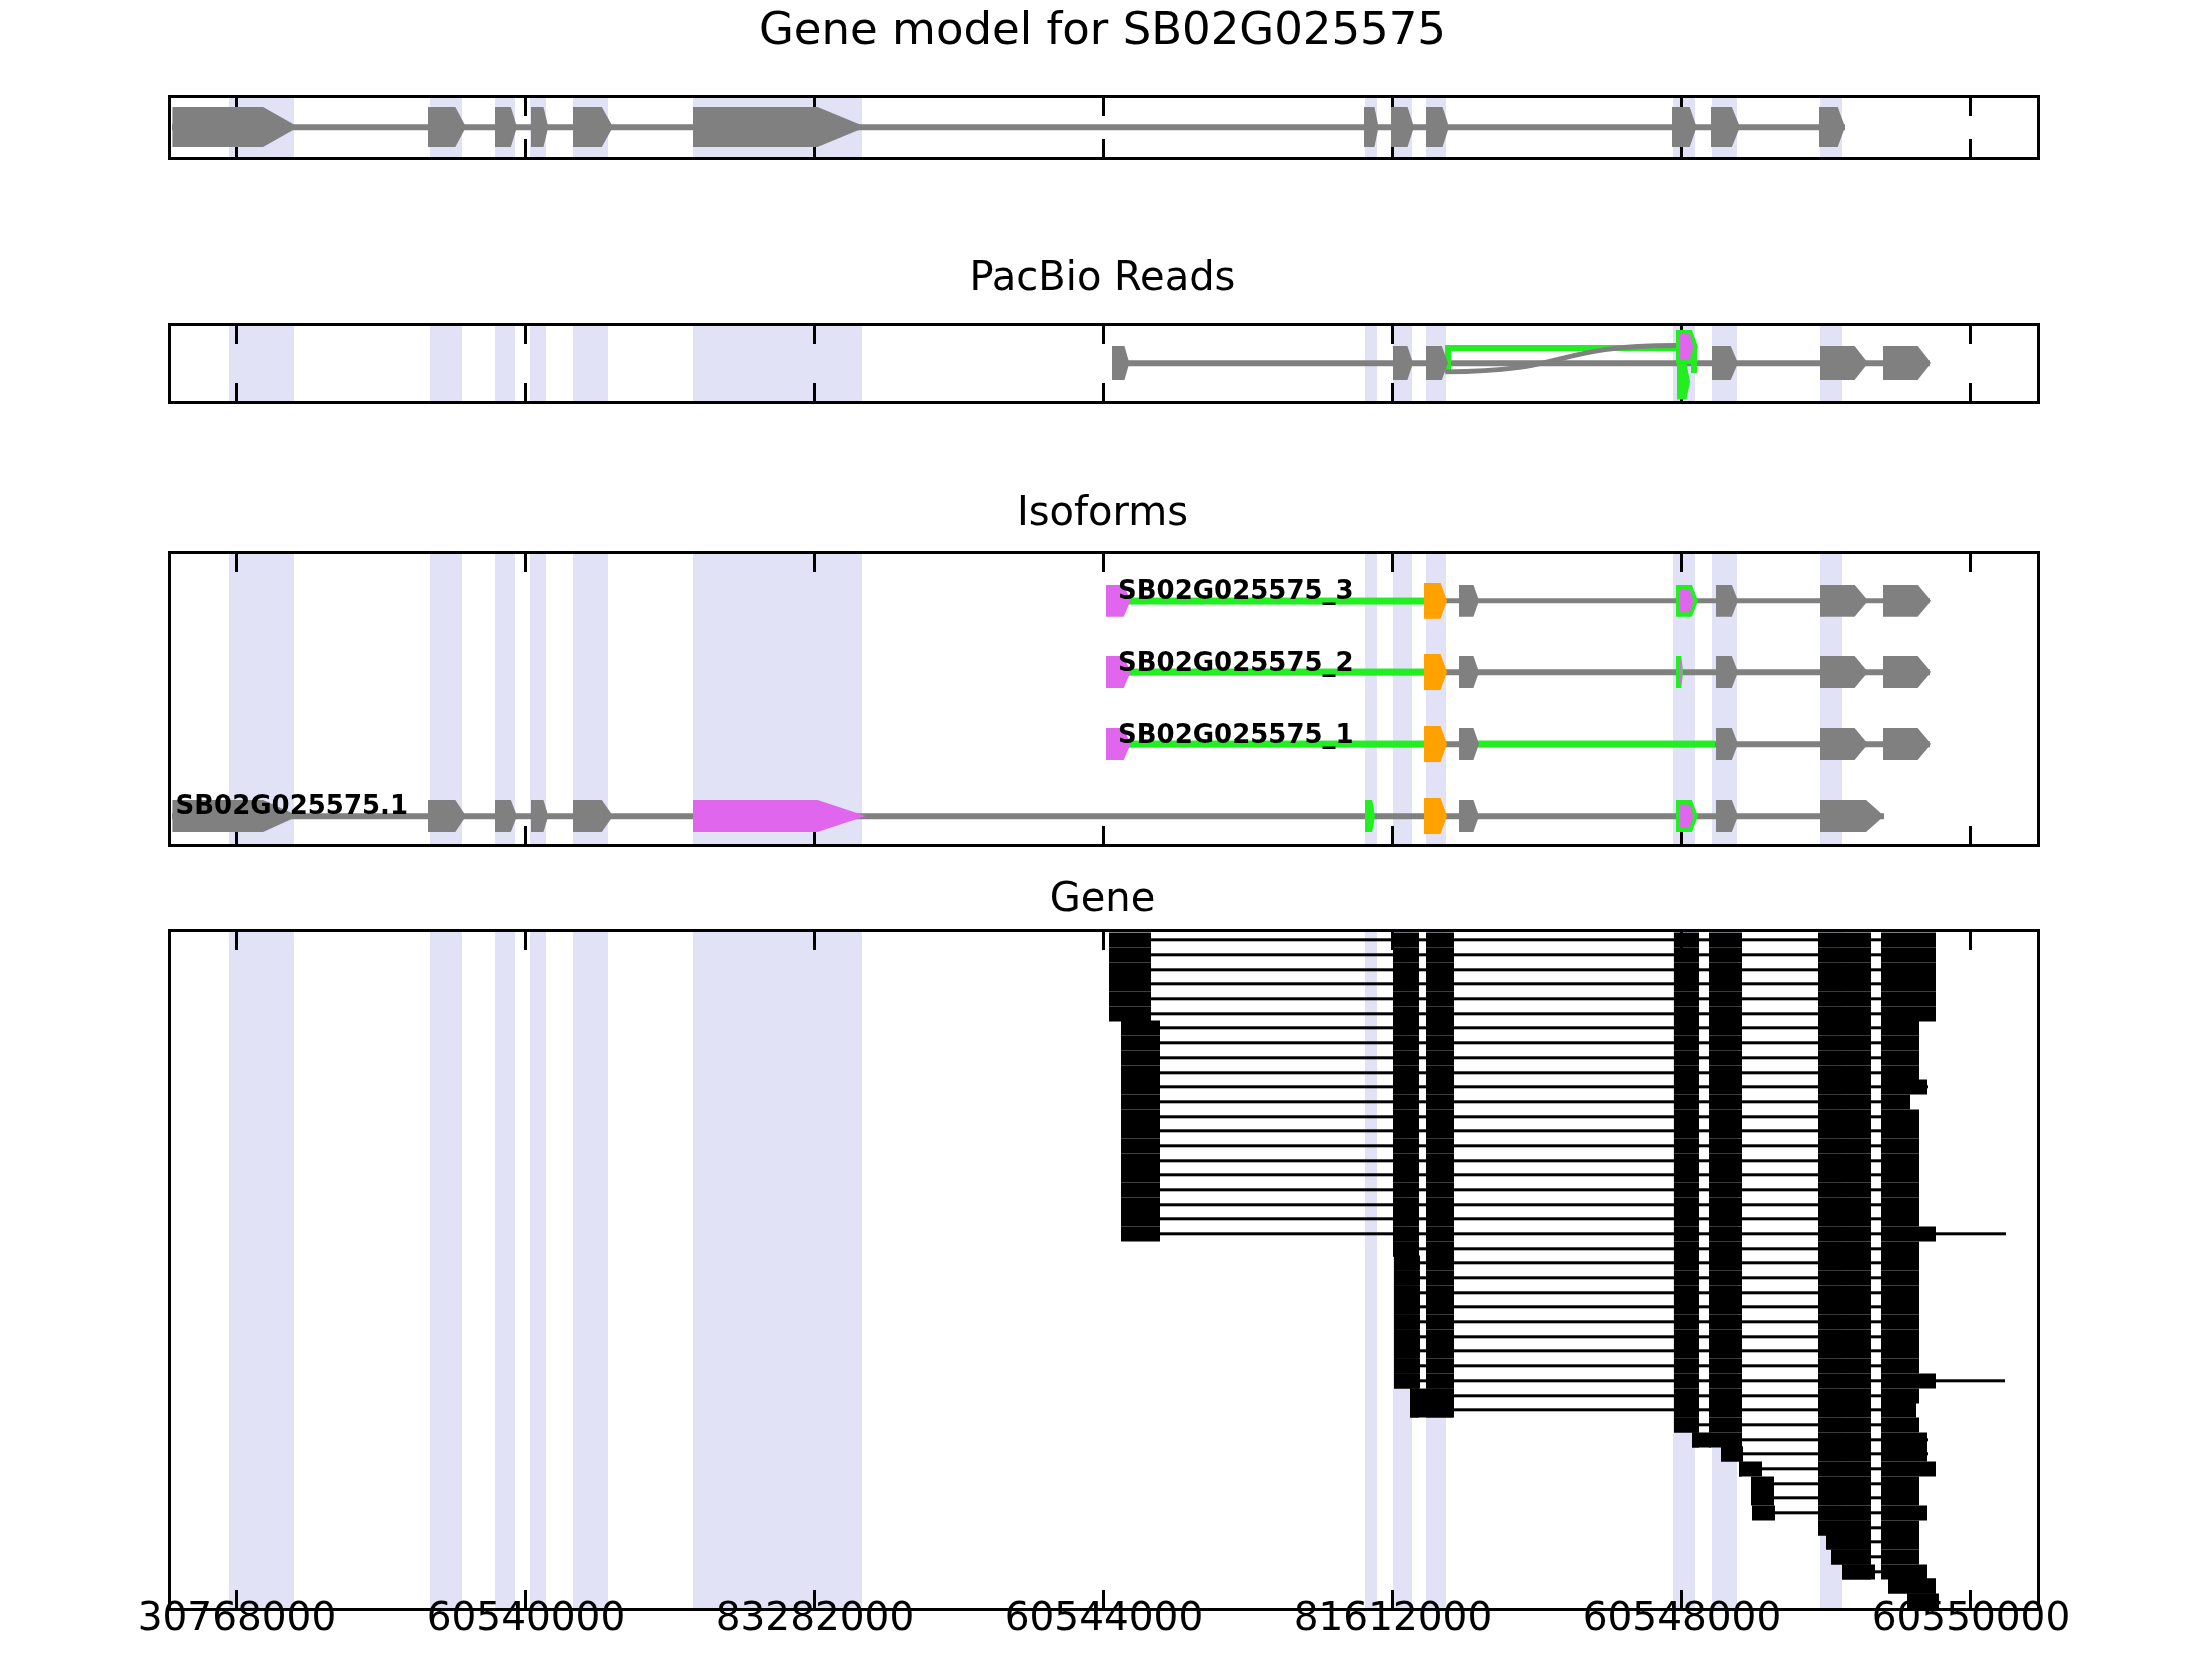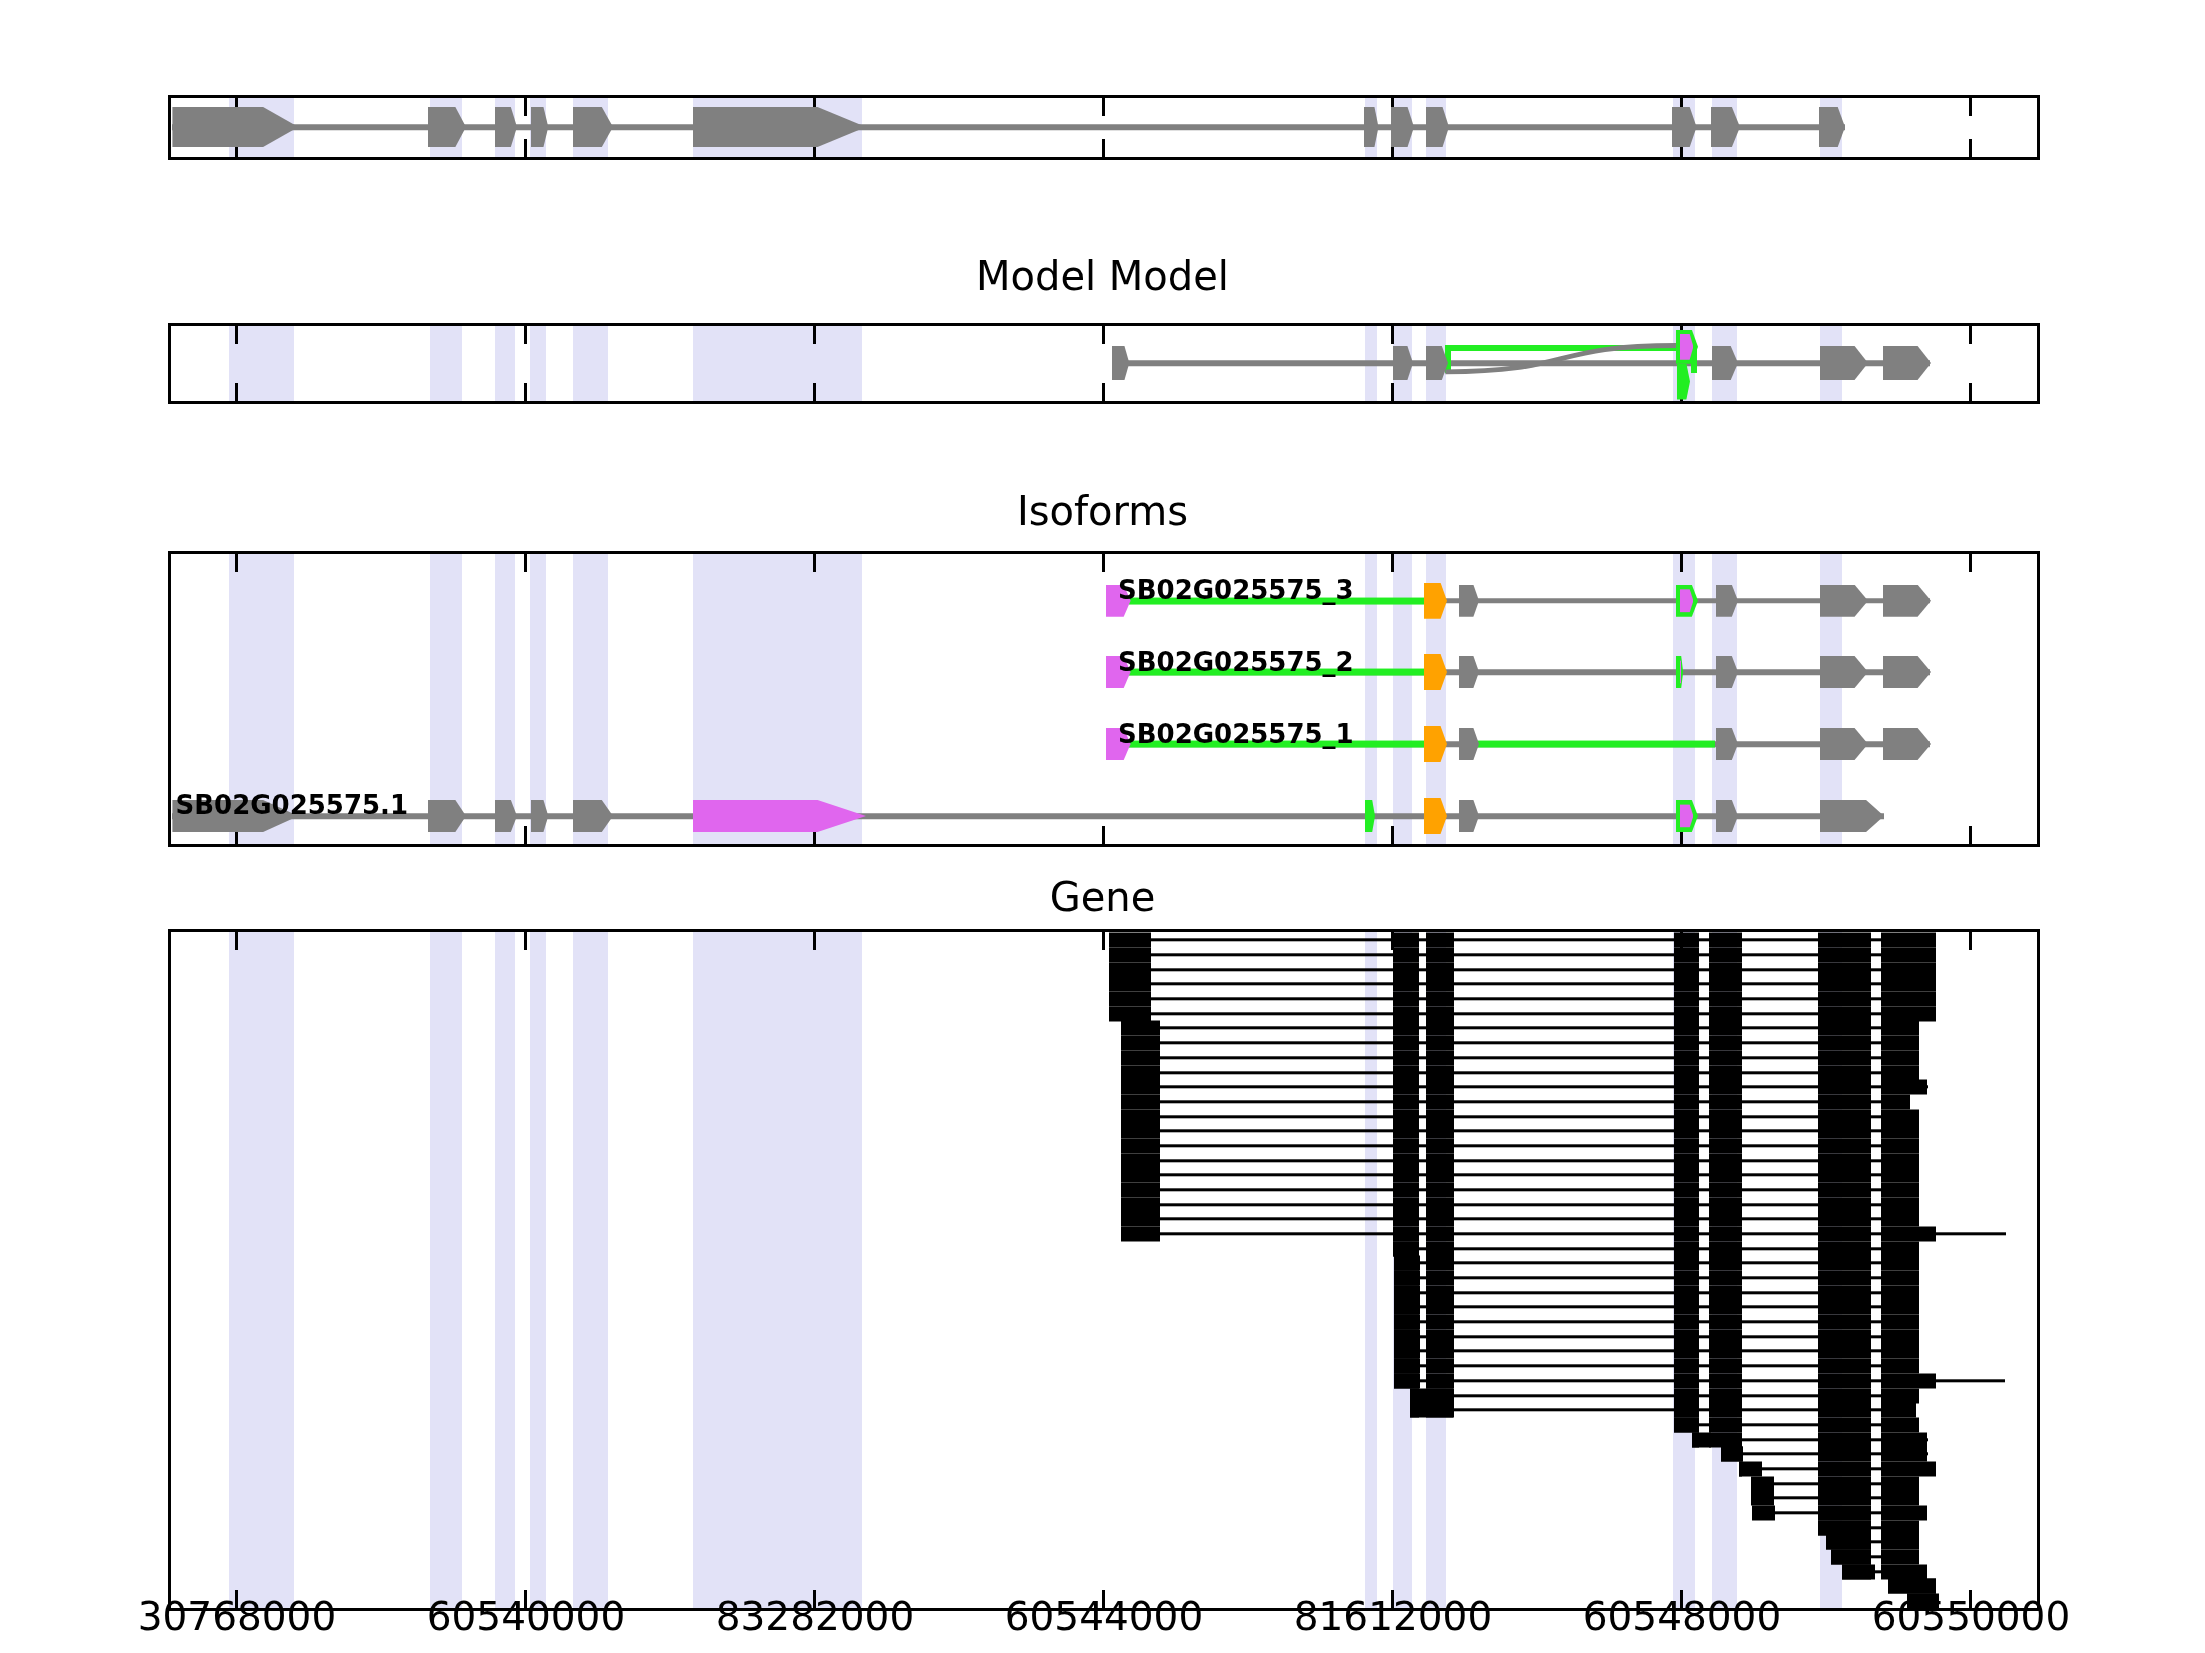--- a/index.html
+++ b/index.html
@@ -53,21 +53,22 @@
   .axis-labels span{
     position:absolute;font-family:"DejaVu Sans",sans-serif;font-size:39px;color:#000;
     transform:translateX(-50%);white-space:nowrap;line-height:1;
   }
 </style>
 </head>
 <body>
 
 <div class="stage">
 
-  <div class="track-title" id="title-pacbio">Model Model</div>
+  <div class="track-title" id="title-main">Gene model for SB02G025575</div>
+  <div class="track-title" id="title-pacbio">PacBio Reads</div>
   <div class="track-title" id="title-isoforms">Isoforms</div>
   <div class="track-title" id="title-reads">Gene</div>
 
   <div class="panel" id="panel-gene">
       <div class="inner" id="in-gene">
         <div class="band" style="left: 58px; width: 65px;"></div>
         <div class="band" style="left: 259px; width: 32px;"></div>
         <div class="band" style="left: 324px; width: 20px;"></div>
         <div class="band" style="left: 359px; width: 16px;"></div>
         <div class="band" style="left: 402px; width: 35px;"></div>

